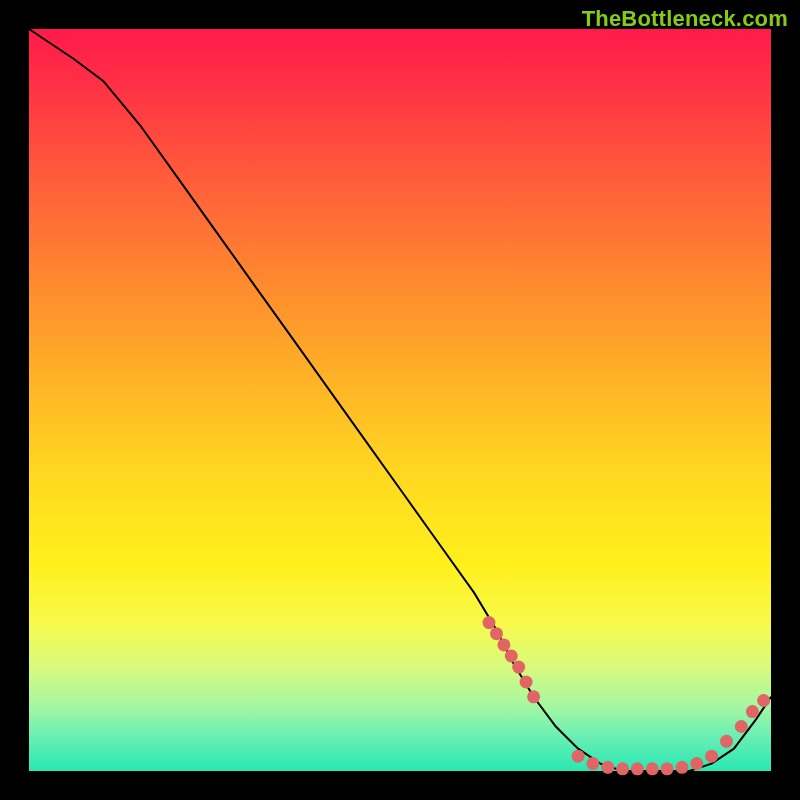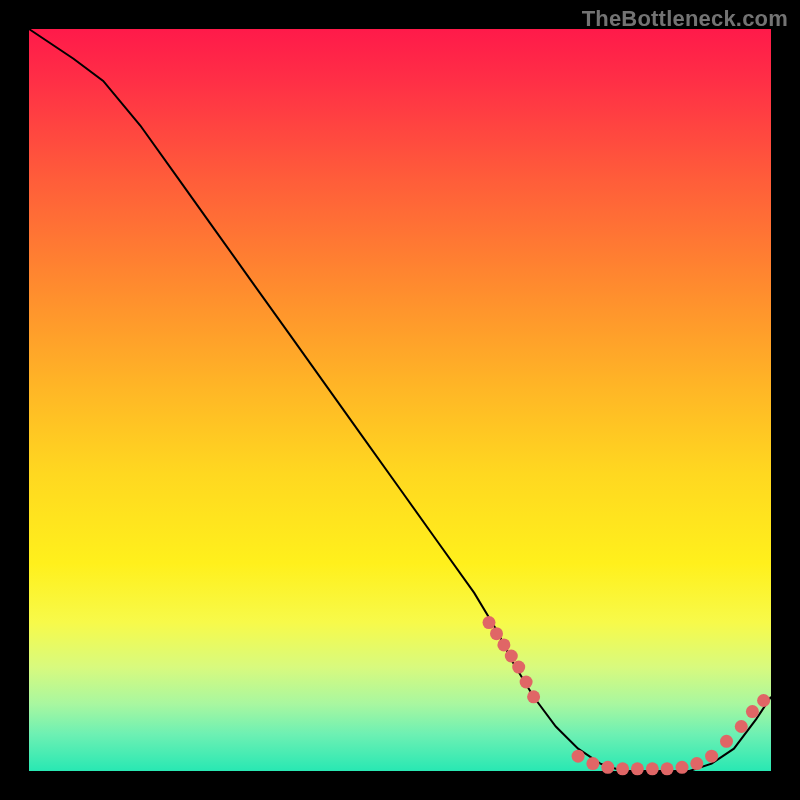--- a/index.html
+++ b/index.html
@@ -38,21 +38,21 @@
       #28e8b3 100%
     );
   }
   .watermark {
     position: absolute;
     top: 6px;
     right: 12px;
     font-family: Arial, Helvetica, sans-serif;
     font-size: 22px;
     font-weight: 600;
-    color: #737373;
+    color: #84cc16;
     letter-spacing: 0.2px;
   }
   svg.overlay {
     position: absolute;
     left: 29px;
     top: 29px;
     width: 742px;
     height: 742px;
     overflow: visible;
   }

